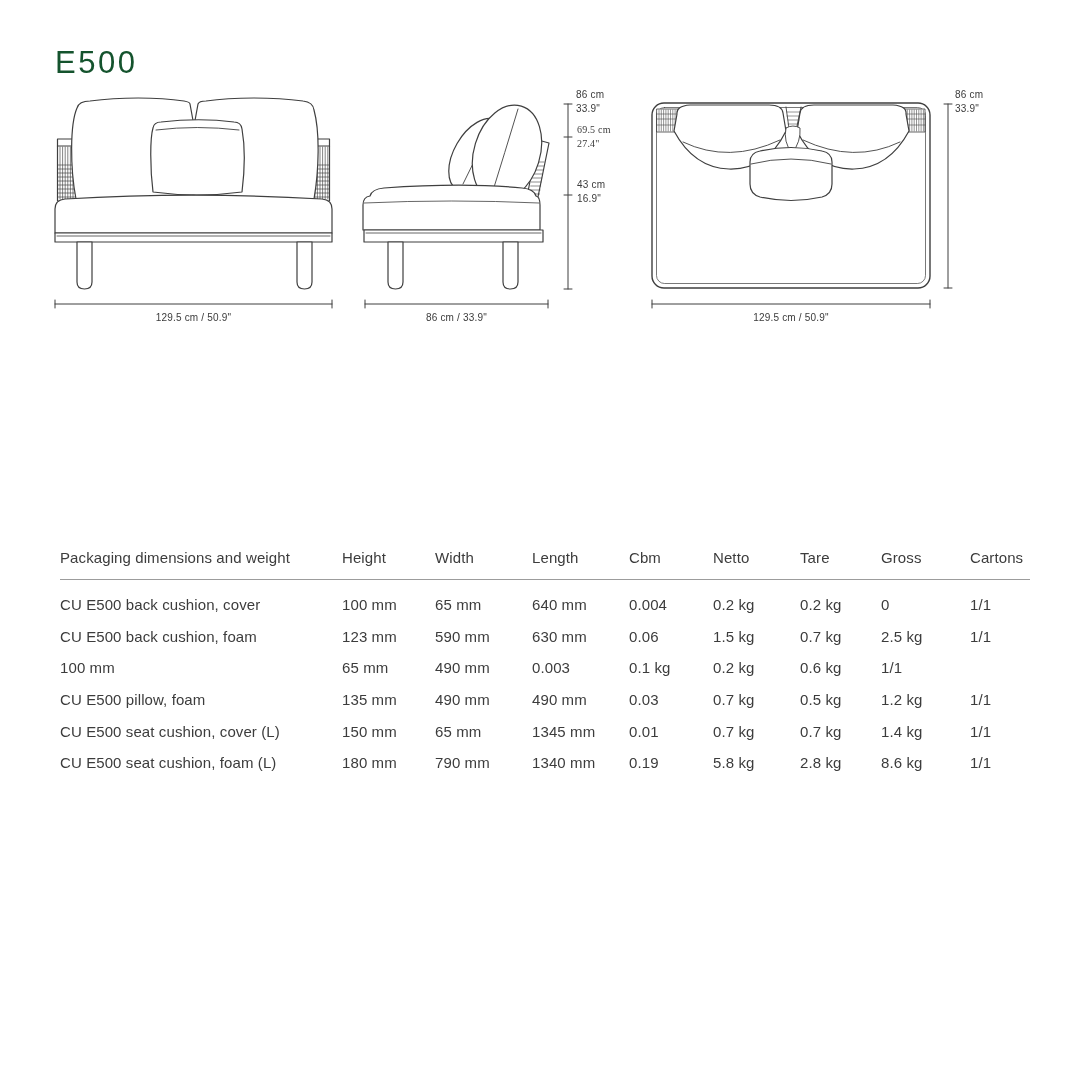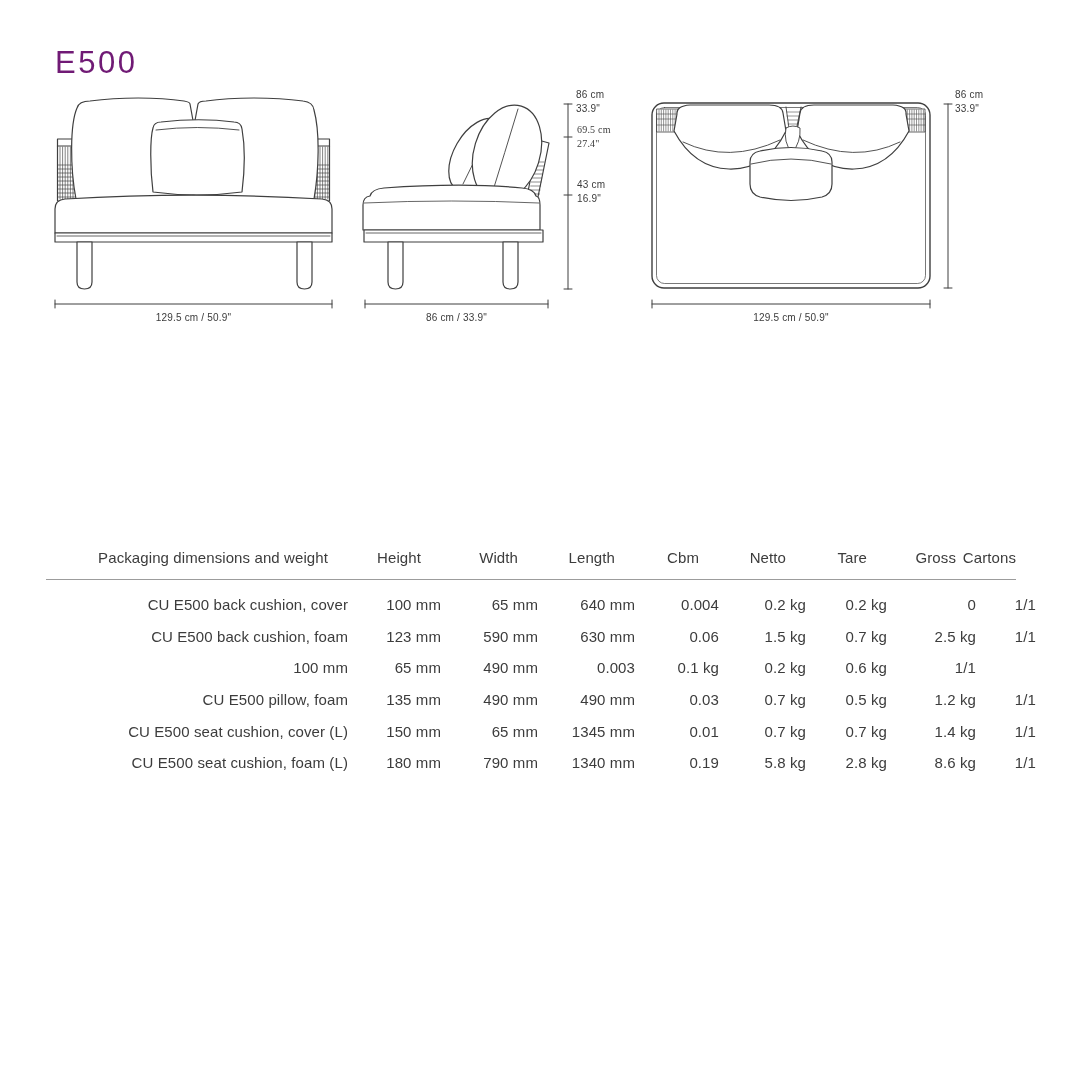--- a/index.html
+++ b/index.html
@@ -1,35 +1,35 @@
 <!DOCTYPE html>
 <html><head>
 <meta charset="utf-8">
 <style>
   html,body{margin:0;padding:0;background:#fff;}
   #page{position:relative;width:1080px;height:1080px;background:#ffffff;overflow:hidden;
         font-family:"Liberation Sans",sans-serif;color:#3c3c3c;}
   
   .title{position:absolute;left:55px;top:45px;font-size:31px;font-weight:500;
-         letter-spacing:2.5px;color:#701a75;}
+         letter-spacing:2.5px;color:#14532d;}
   
   .drawing-svg{position:absolute;left:0;top:0;width:1080px;height:345px;}
   .drawing-svg *{vector-effect:non-scaling-stroke;}
   
   .dim-label{position:absolute;font-size:10px;letter-spacing:0.2px;color:#3b3b3b;
              line-height:13.5px;white-space:nowrap;}
   .dim-center{text-align:center;}
   
-  .spec-table{position:absolute;left:46px;top:549px;width:970px;font-size:15px;
-              letter-spacing:0.1px;color:#3c3c3c;text-align:right;}
+  .spec-table{position:absolute;left:60px;top:549px;width:970px;font-size:15px;
+              letter-spacing:0.1px;color:#3c3c3c;}
   .tgrid{display:grid;grid-template-columns:282px 93px 97px 97px 84px 87px 81px 89px 60px;}
   .thead{padding-bottom:13px;border-bottom:1px solid #9c9c9c;}
   .tbody{padding-top:9px;}
   .trow{height:31.6px;display:grid;align-items:center;
-        grid-template-columns:282px 93px 97px 97px 84px 87px 81px 89px 60px;margin-left:20px;}
+        grid-template-columns:282px 93px 97px 97px 84px 87px 81px 89px 60px;}
   .th,.td{white-space:nowrap;overflow:hidden;}
 </style>
 </head>
 <body>
 
 <div id="page">
 
   <div class="title">E500</div>
 
   <svg class="drawing-svg" viewBox="0 0 1080 345" fill="none" stroke="#3f3f3f" stroke-width="1.2" stroke-linecap="round" stroke-linejoin="round">

